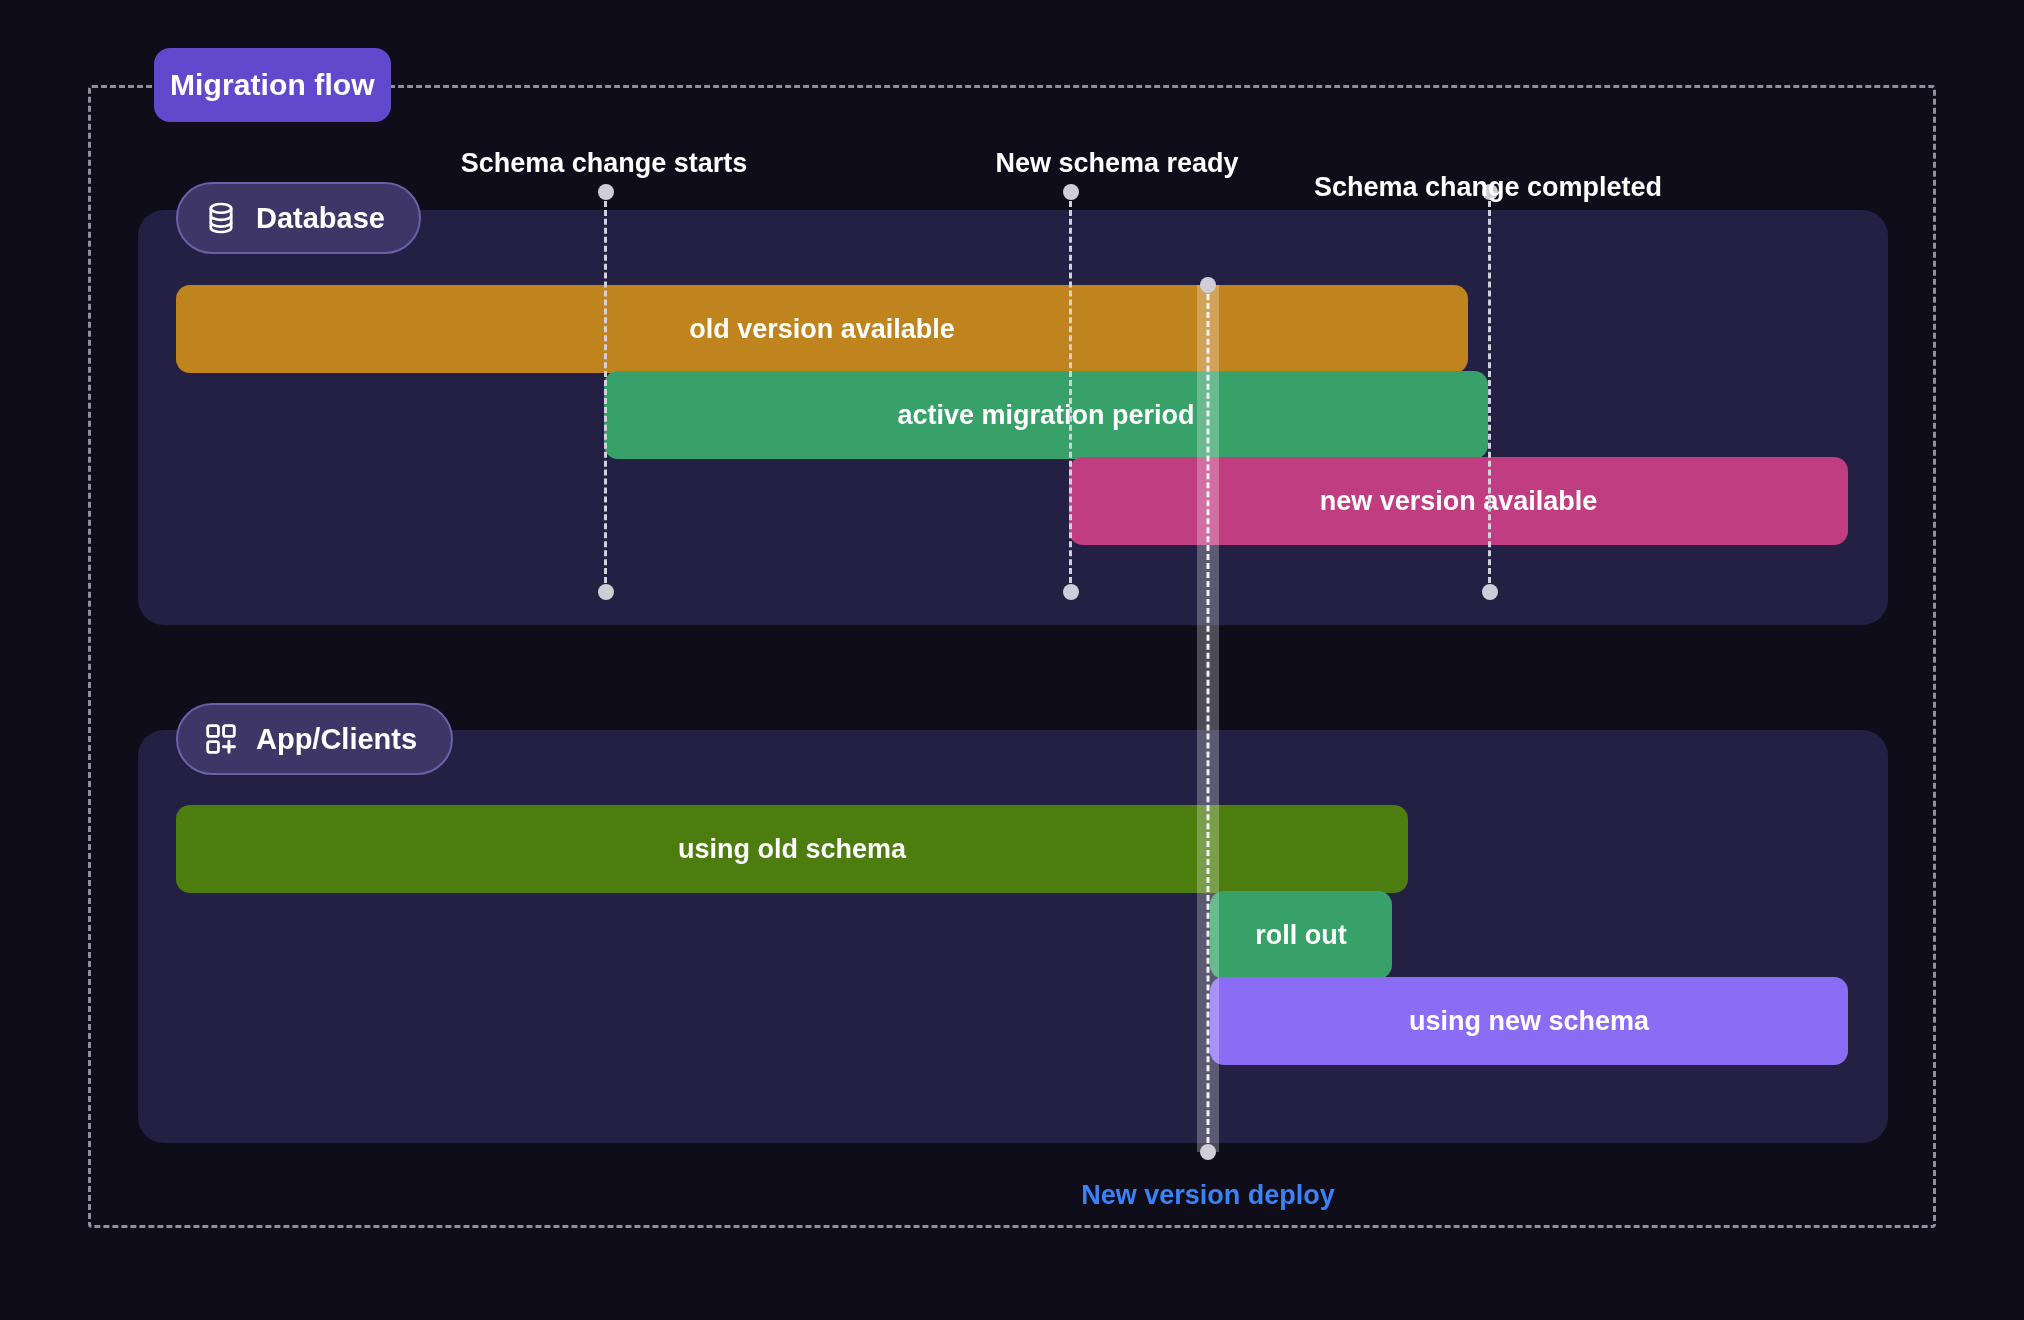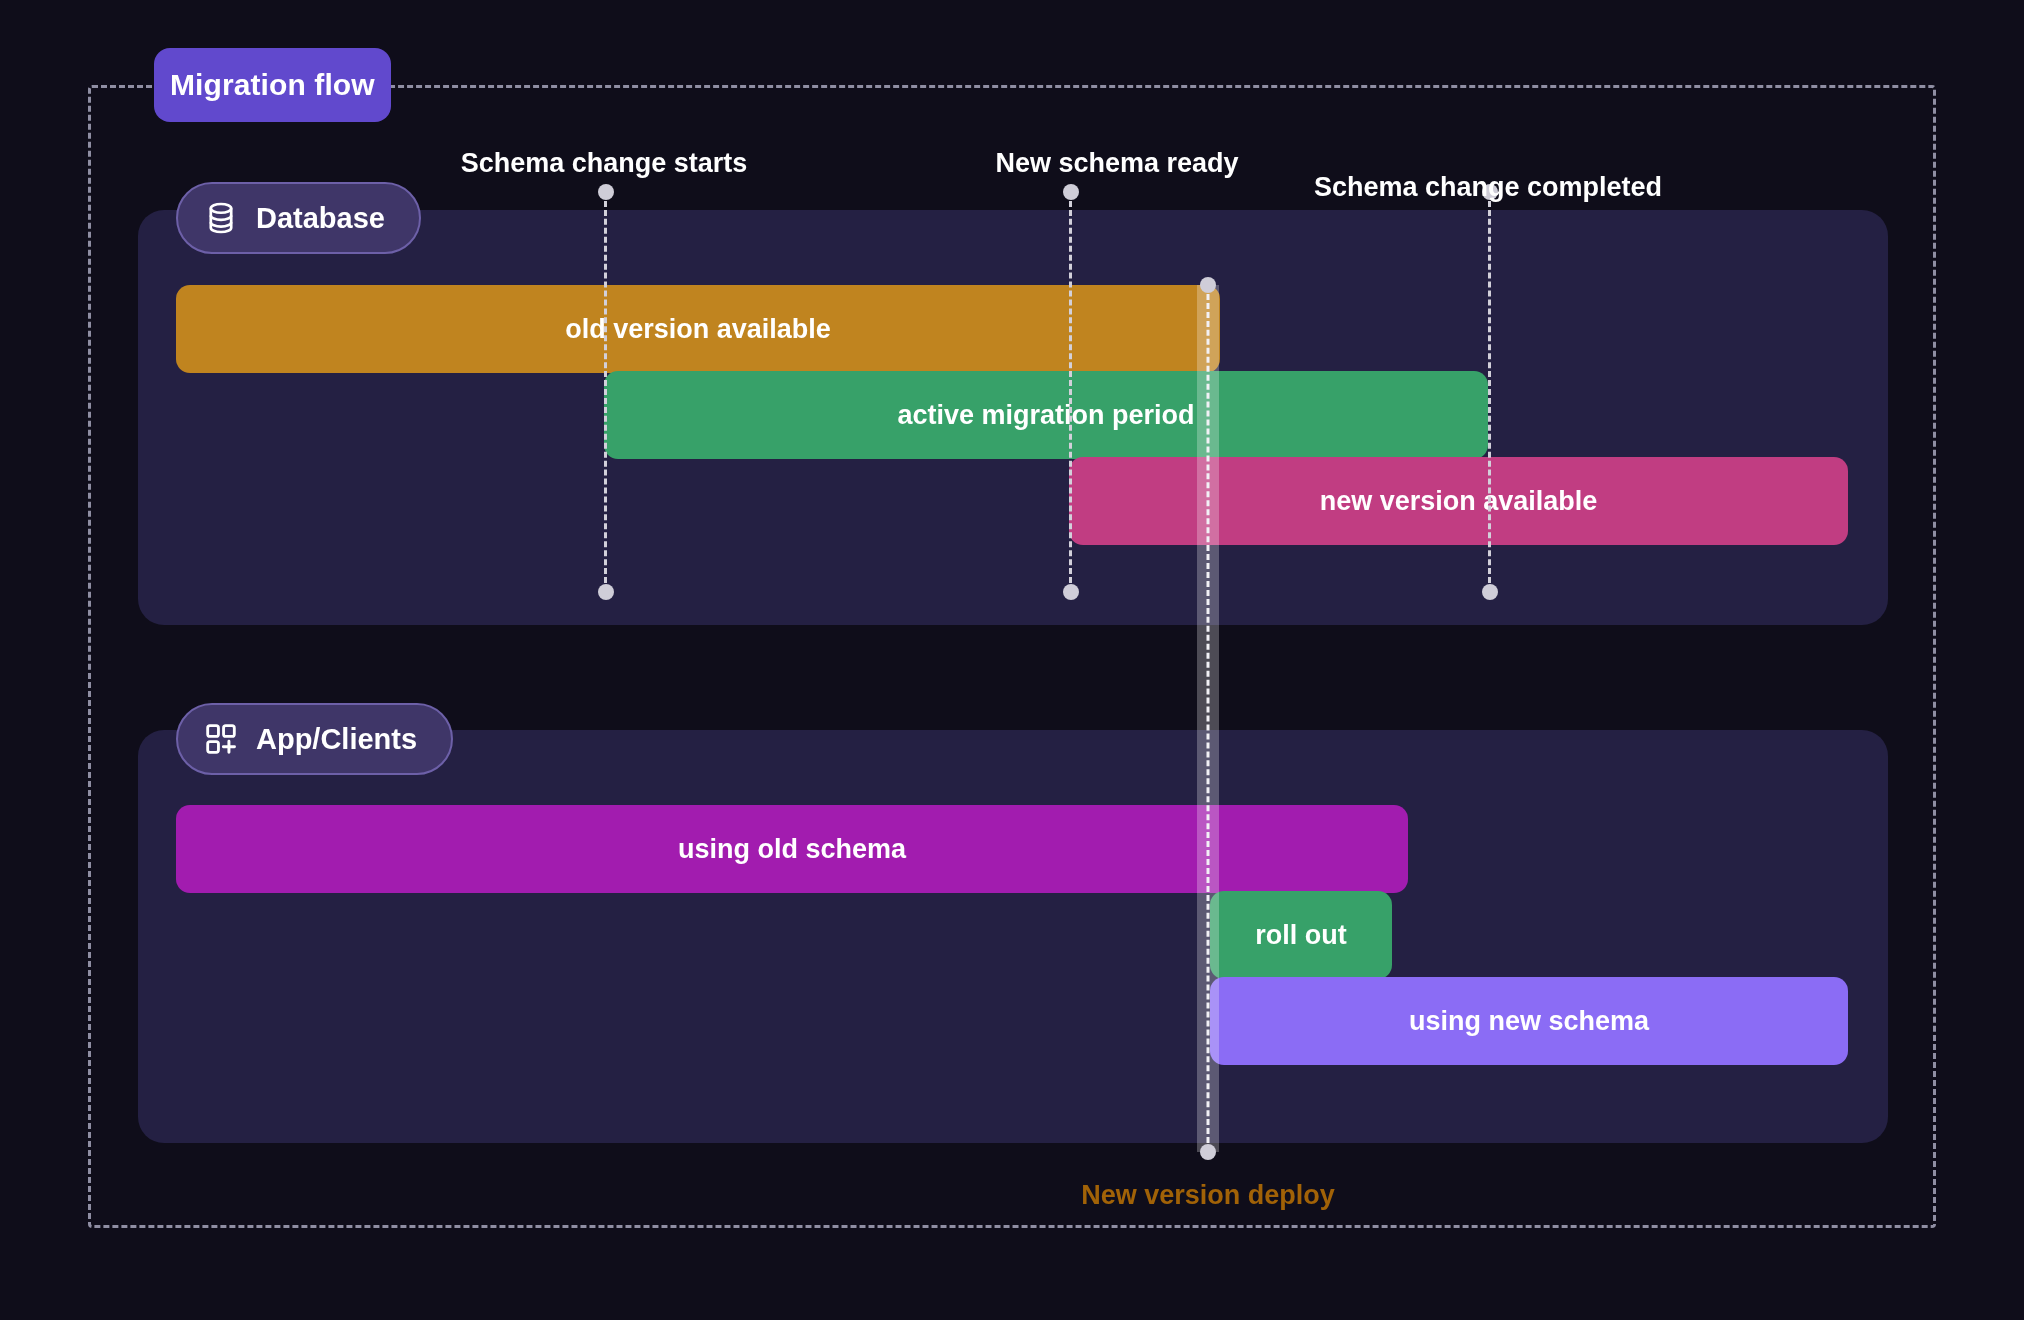--- a/index.html
+++ b/index.html
@@ -117,21 +117,21 @@
     position: absolute;
     width: 0;
     border-left: 3px dashed #f2f1f6;
     transform: translateX(-50%);
     z-index: 5;
   }
   #deploy-label {
     position: absolute;
     transform: translateX(-50%);
     white-space: nowrap;
-    color: #a16207;
+    color: #3b82f6;
     font-size: 27px;
     font-weight: 700;
     z-index: 6;
   }
 
   
   .bar {
     position: absolute;
     height: 88px;
     border-radius: 14px;
@@ -173,30 +173,30 @@
     <svg class="ic" viewBox="0 0 24 24">
       <rect x="2.6" y="2.6" width="7.6" height="7.6" rx="1.6" fill="none" stroke="#fff" stroke-width="2"></rect>
       <rect x="13.8" y="2.6" width="7.6" height="7.6" rx="1.6" fill="none" stroke="#fff" stroke-width="2"></rect>
       <rect x="2.6" y="13.8" width="7.6" height="7.6" rx="1.6" fill="none" stroke="#fff" stroke-width="2"></rect>
       <path d="M17.6 13.6v7.8M13.7 17.5h7.8" stroke="#fff" stroke-width="2.1" stroke-linecap="round"></path>
     </svg>
     <span>App/Clients</span>
   </div>
 
   <div id="bars-layer">
-      <div class="bar" style="left: 176px; width: 1044px; top: 285px; background: rgb(192, 132, 31); align-items: center;">
+      <div class="bar" style="left: 176px; width: 1292px; top: 285px; background: rgb(192, 132, 31); align-items: center;">
         <span>old version available</span>
       </div>
       <div class="bar" style="left: 604px; width: 884px; top: 371px; background: rgb(55, 161, 105);">
         <span>active migration period</span>
       </div>
       <div class="bar" style="left: 1069px; width: 779px; top: 457px; background: rgb(193, 61, 130);">
         <span>new version available</span>
       </div>
-      <div class="bar" style="left: 176px; width: 1232px; top: 805px; background: #a21caf;">
+      <div class="bar" style="left: 176px; width: 1232px; top: 805px; background: #4d7c0f;">
         <span>using old schema</span>
       </div>
       <div class="bar" style="left: 1210px; width: 182px; top: 891px; background: rgb(55, 161, 105);">
         <span>roll out</span>
       </div>
       <div class="bar" style="left: 1210px; width: 638px; top: 977px; background: rgb(139, 108, 245);">
         <span>using new schema</span>
       </div>
     </div>
   <div id="milestones-layer">

